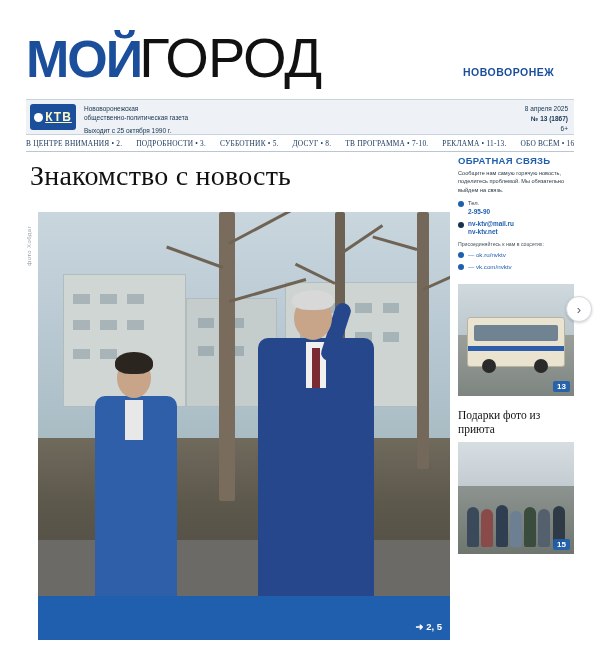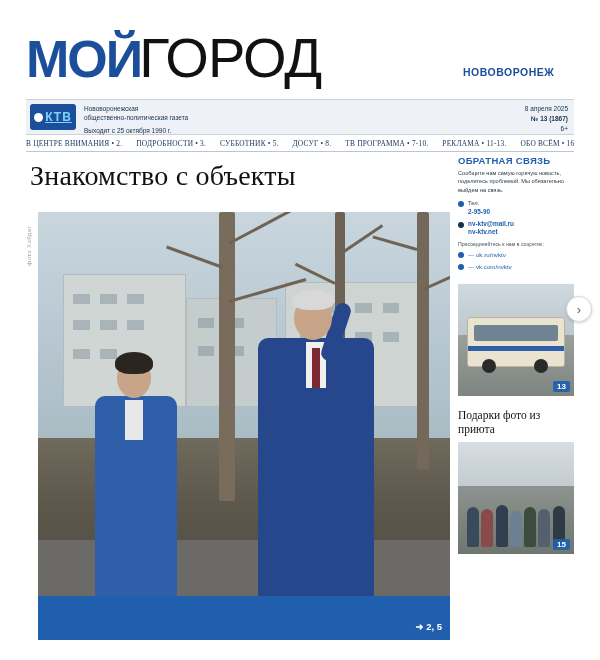--- a/index.html
+++ b/index.html
@@ -62,21 +62,21 @@
     background: #eef2f6;
     border-top: 1px solid #c7d2dd;
     border-bottom: 1px solid #c7d2dd;
   }
   .ktv-badge {
     position: absolute;
     left: 4px; top: 4px;
     width: 46px; height: 26px;
     border-radius: 3px;
     background: #1b4f9c;
-    color: #7dd3fc;
+    color: #fef9c3;
     font-family: "Liberation Sans", sans-serif;
     font-weight: bold;
     font-size: 12px;
     display: flex;
     align-items: center;
     justify-content: center;
     letter-spacing: 1px;
     text-decoration: underline;
   }
   .ktv-badge .dot {
@@ -430,21 +430,21 @@
   <div class="contents">
     <span class="ci">В ЦЕНТРЕ ВНИМАНИЯ • 2.</span>
     <span class="ci">ПОДРОБНОСТИ • 3.</span>
     <span class="ci">СУББОТНИК • 5.</span>
     <span class="ci">ДОСУГ • 8.</span>
     <span class="ci">ТВ ПРОГРАММА • 7-10.</span>
     <span class="ci">РЕКЛАМА • 11-13.</span>
     <span class="ci">ОБО ВСЁМ • 16.</span>
   </div>
 
-  <div class="headline">Знакомство с объекты</div>
+  <div class="headline">Знакомство с новость</div>
 
   <div class="photo-credit">фото Хобдаг</div>
 
   <div class="photo">
     <div class="sky"></div>
     <div class="bld b1">
       <span class="win" style="left:8%;top:14%;width:14%;height:8%"></span>
       <span class="win" style="left:30%;top:14%;width:14%;height:8%"></span>
       <span class="win" style="left:52%;top:14%;width:14%;height:8%"></span>
       <span class="win" style="left:8%;top:34%;width:14%;height:8%"></span>

